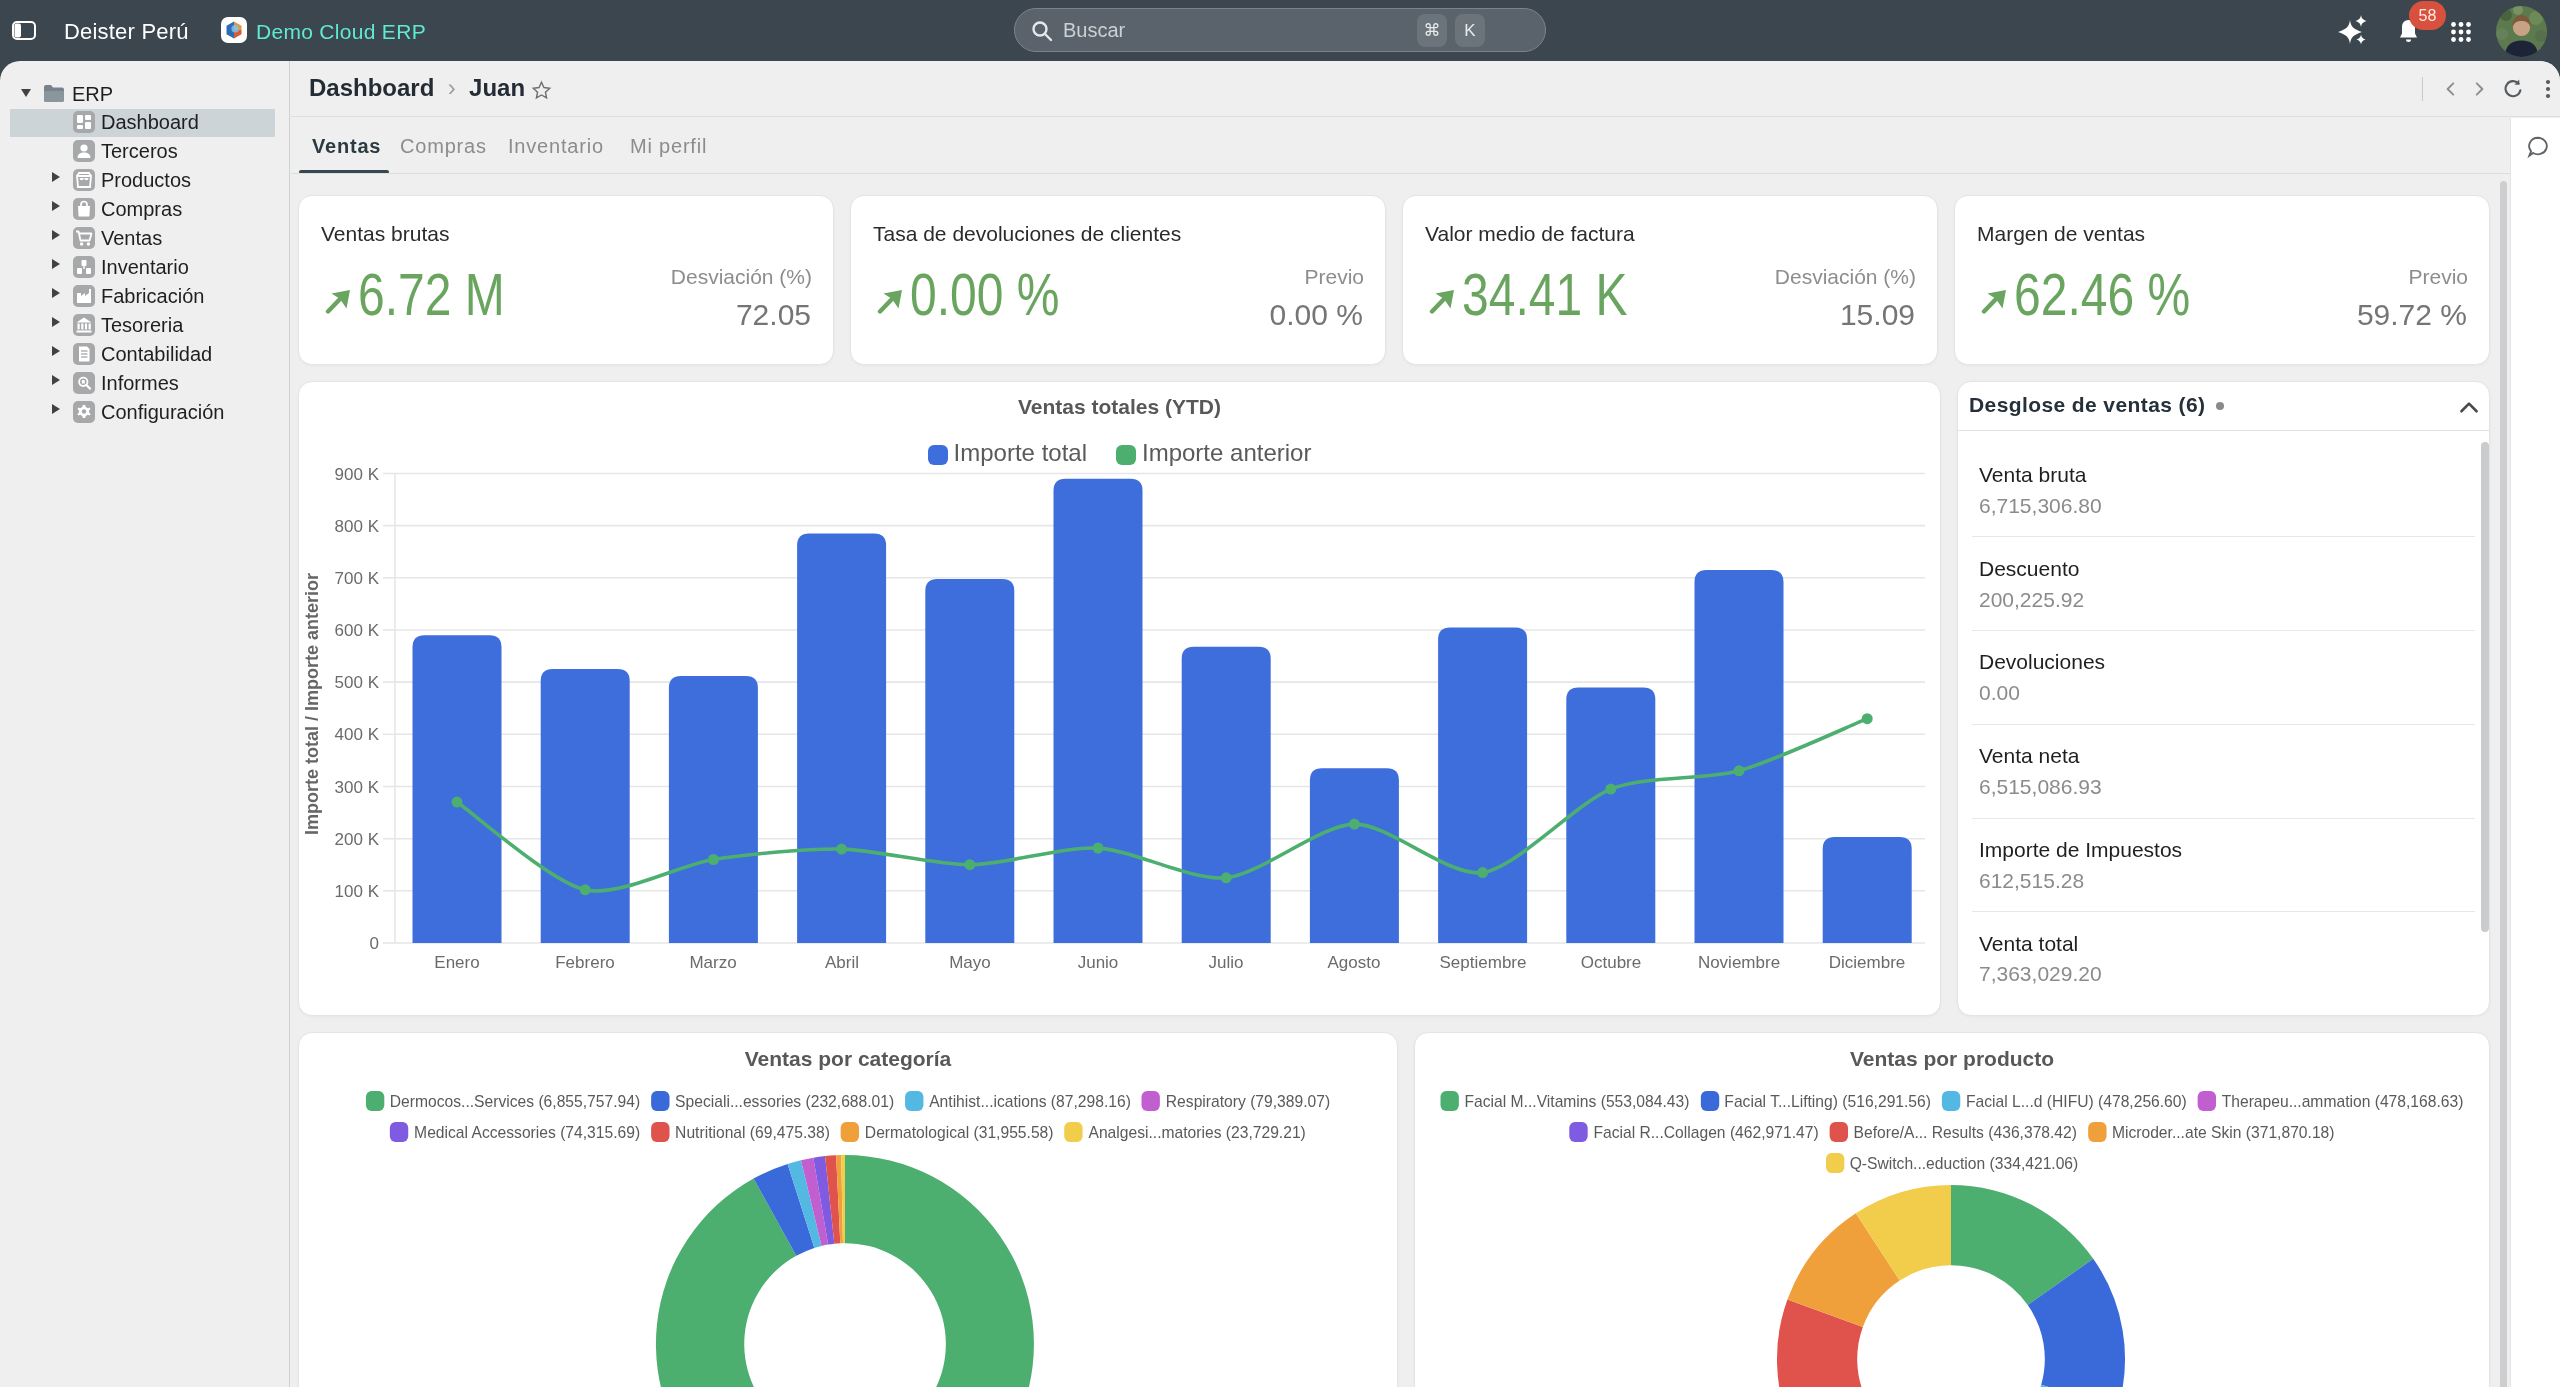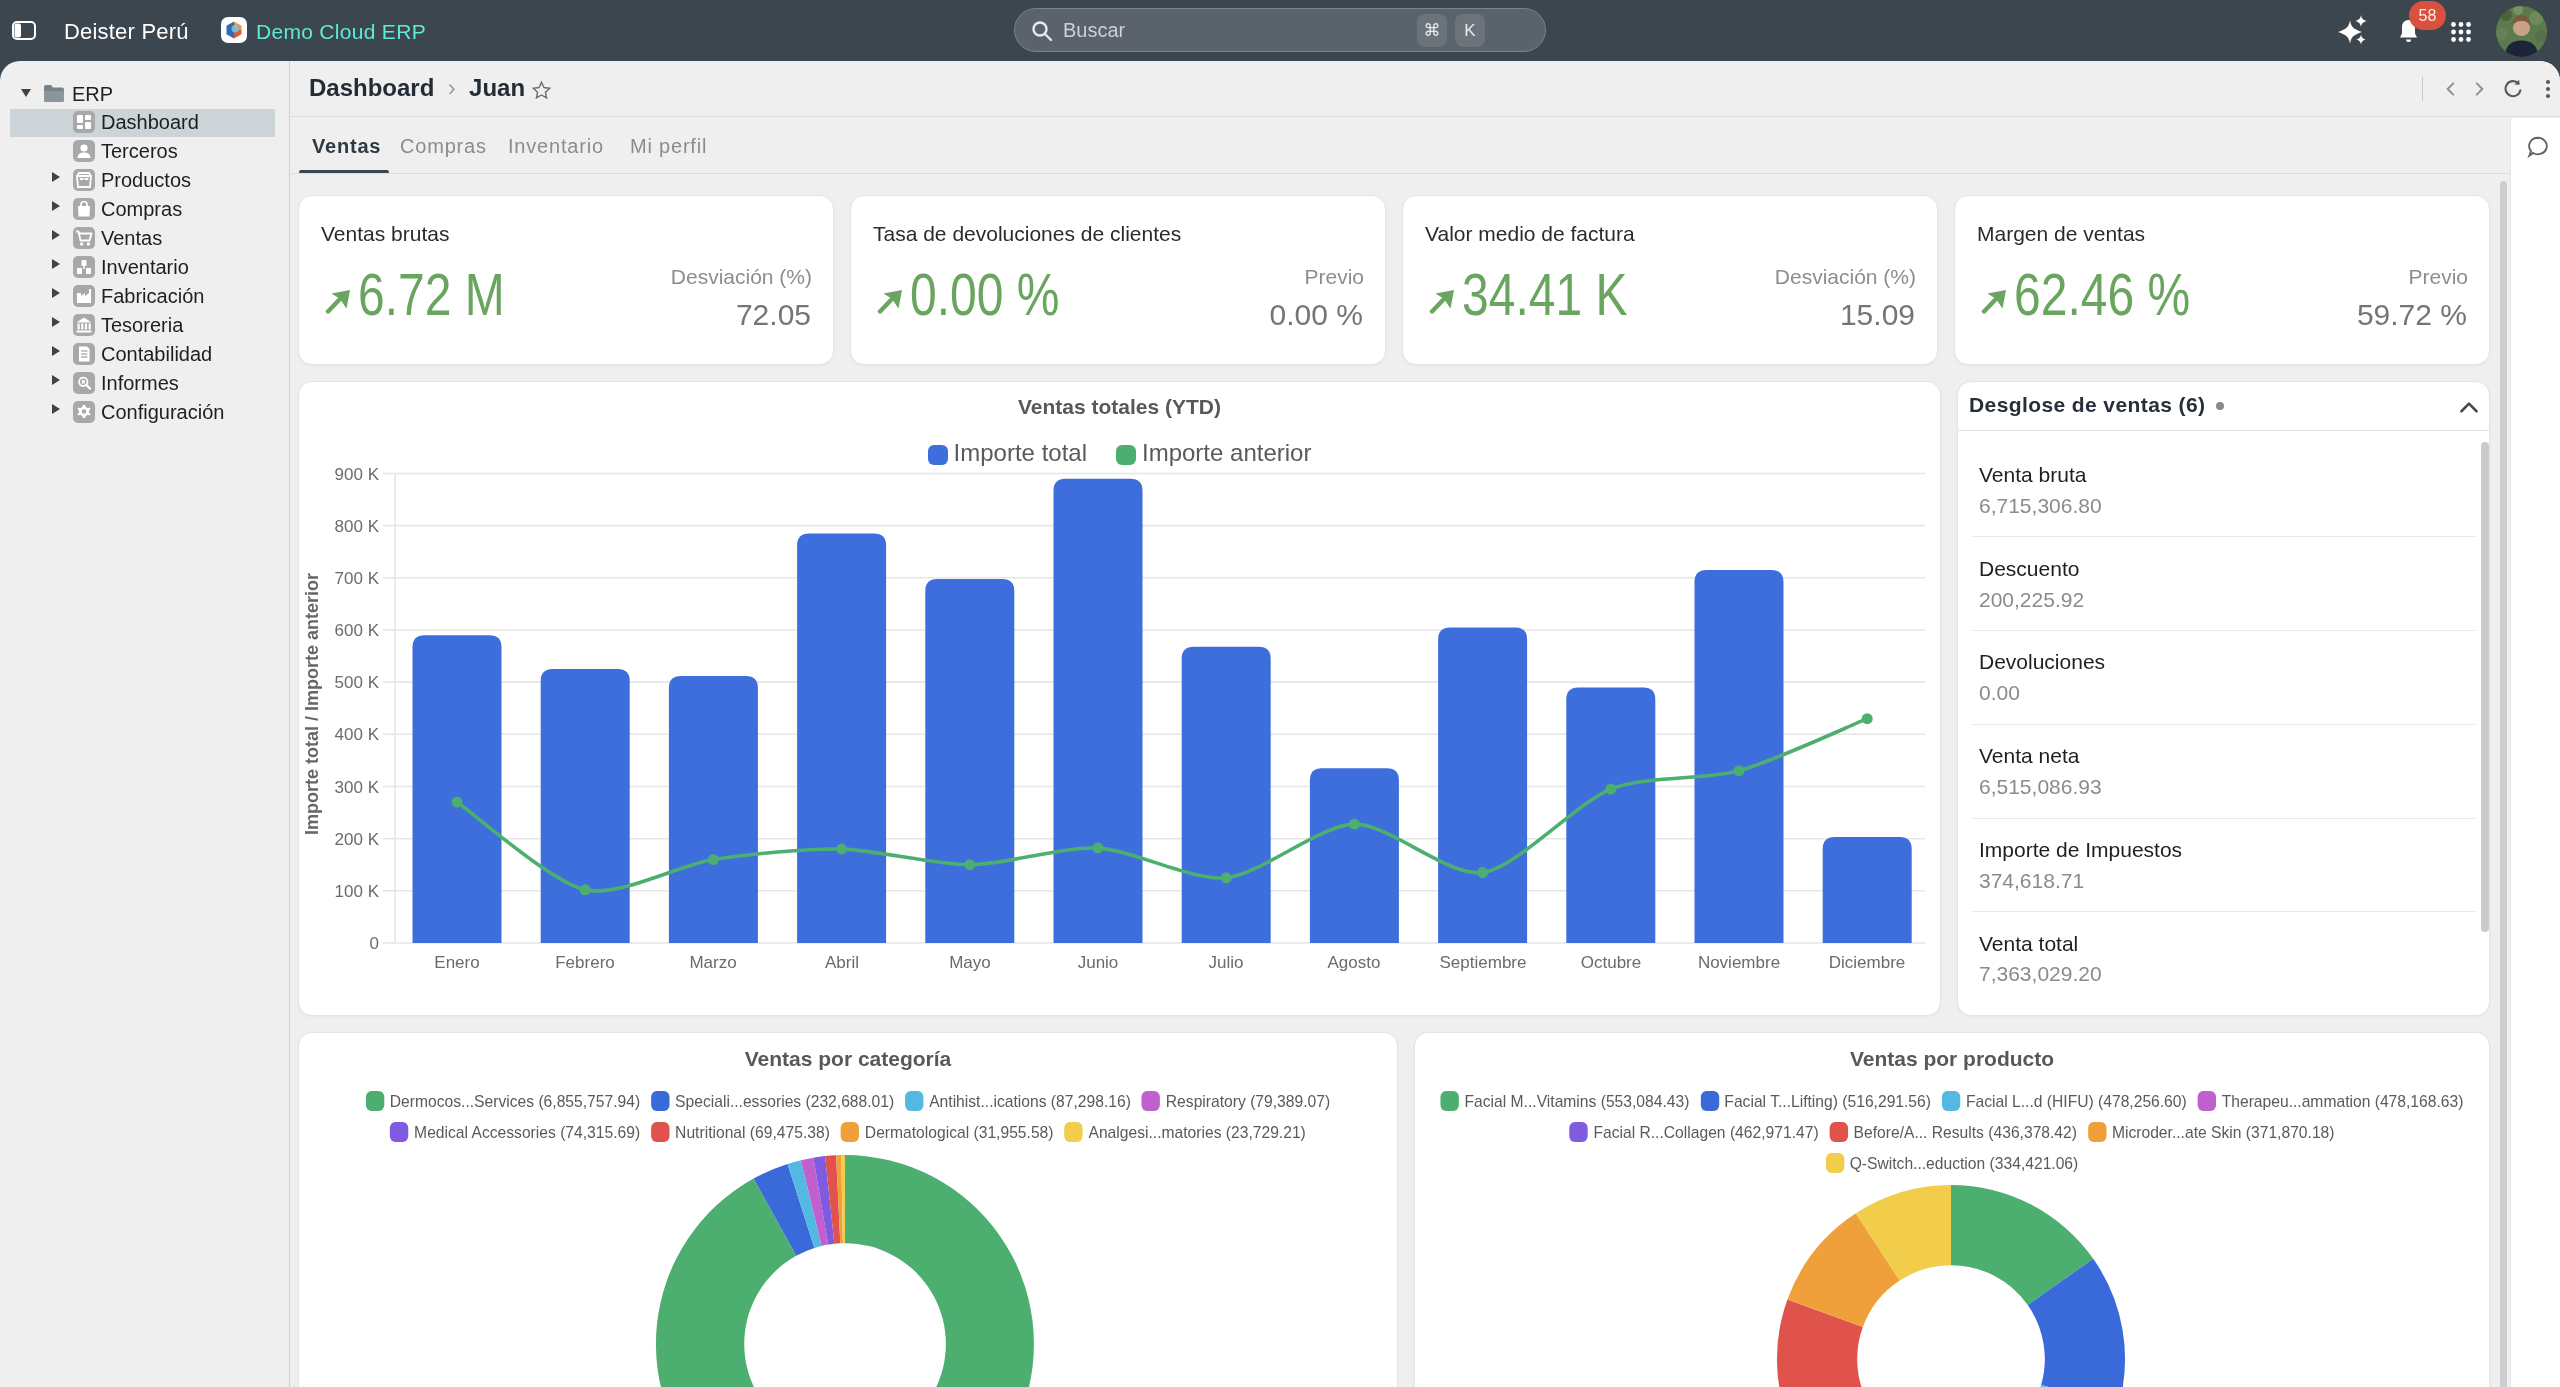--- a/index.html
+++ b/index.html
@@ -242,21 +242,21 @@
         <div class="drow-l" style="top:175px">Descuento</div>
         <div class="drow-v" style="top:206px">200,225.92</div>
         <div class="dsep" style="top:248px"></div>
         <div class="drow-l" style="top:268px">Devoluciones</div>
         <div class="drow-v" style="top:299px">0.00</div>
         <div class="dsep" style="top:342px"></div>
         <div class="drow-l" style="top:362px">Venta neta</div>
         <div class="drow-v" style="top:393px">6,515,086.93</div>
         <div class="dsep" style="top:436px"></div>
         <div class="drow-l" style="top:456px">Importe de Impuestos</div>
-        <div class="drow-v" style="top:487px">374,618.71</div>
+        <div class="drow-v" style="top:487px">612,515.28</div>
         <div class="dsep" style="top:529px"></div>
         <div class="drow-l" style="top:550px">Venta total</div>
         <div class="drow-v" style="top:580px">7,363,029.20</div>
         <div class="abs" style="left:523px;top:60px;width:8px;height:490px;background:#c9cbcc;border-radius:4px"></div>
       </div>
       <div class="card" style="left:7px;top:914px;width:1100px;height:500px;overflow:hidden">
         <div class="ctitle" style="top:14px">Ventas por categoría</div>
         <div class="lgrow sm" style="top:58px">
           <span style="white-space:nowrap"><span class="sw" style="background:#4daf6f"></span>Dermocos...Services (6,855,757.94)</span>
           <span style="white-space:nowrap"><span class="sw" style="background:#3a6ad9"></span>Speciali...essories (232,688.01)</span>

